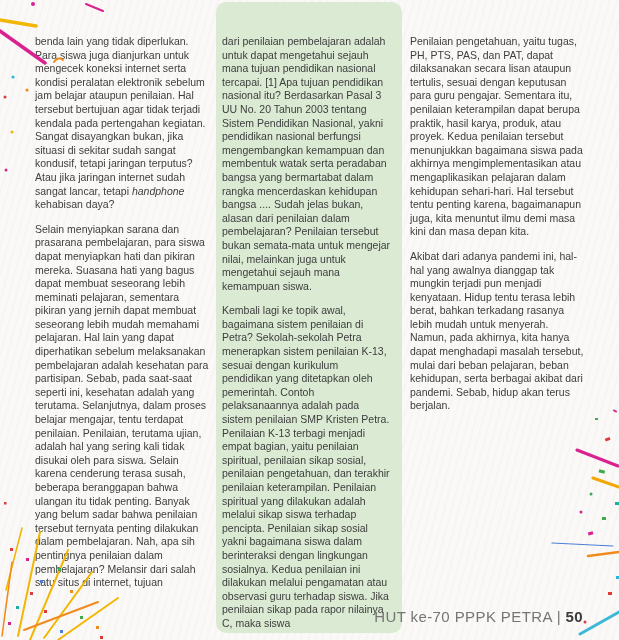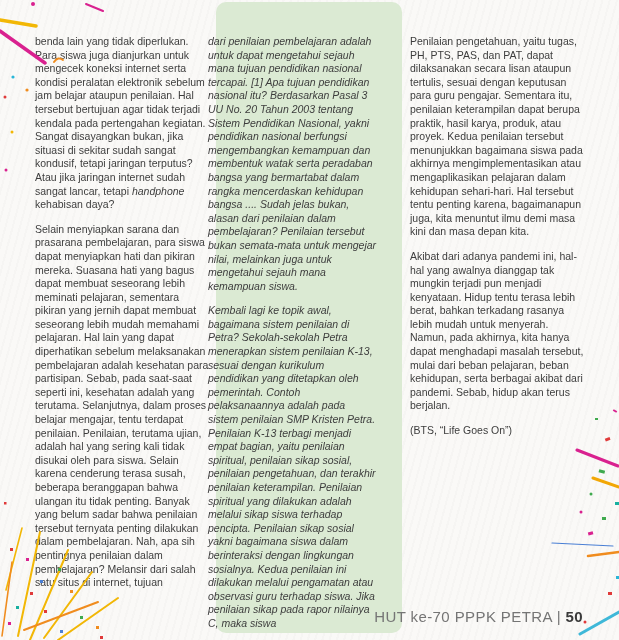--- a/index.html
+++ b/index.html
@@ -11,21 +11,21 @@
     color:#3d3d3d;
   }
   .green-panel{
     position:absolute;left:216px;top:2px;width:186px;height:631px;
     background:#dbead3;border-radius:10px;
   }
   .col{position:absolute;top:35px;font-size:10.5px;line-height:13.6px;text-align:left;}
   .col p{margin:0 0 11px 0;}
   .col p:last-child{margin-bottom:0;}
   .col-left{left:35px;width:176px;}
-  .col-mid{left:208px;width:169px;font-style:italic;}
+  .col-mid{left:222px;width:169px;}
   .col-right{left:410px;width:178px;}
   em{font-style:italic;}
   .attrib{margin-top:0;}
   .footer{
     position:absolute;top:608px;right:36px;
     font-size:15px;letter-spacing:0.4px;color:#757575;white-space:nowrap;
   }
   .footer .pgnum{font-weight:bold;color:#3a3a3a;}
   .confetti{position:absolute;pointer-events:none;}
   .tl{left:0;top:0;}
@@ -45,21 +45,20 @@
   </div>
 
   <div class="col col-mid">
     <p>dari penilaian pembelajaran adalah untuk dapat mengetahui sejauh mana tujuan pendidikan nasional tercapai. [1] Apa tujuan pendidikan nasional itu? Berdasarkan Pasal 3 UU No. 20 Tahun 2003 tentang Sistem Pendidikan Nasional, yakni pendidikan nasional berfungsi mengembangkan kemampuan dan membentuk watak serta peradaban bangsa yang bermartabat dalam rangka mencerdaskan kehidupan bangsa .... Sudah jelas bukan, alasan dari penilaian dalam pembelajaran? Penilaian tersebut bukan semata-mata untuk mengejar nilai, melainkan juga untuk mengetahui sejauh mana kemampuan siswa.</p>
     <p>Kembali lagi ke topik awal, bagaimana sistem penilaian di Petra? Sekolah-sekolah Petra menerapkan sistem penilaian K-13, sesuai dengan kurikulum pendidikan yang ditetapkan oleh pemerintah. Contoh pelaksanaannya adalah pada sistem penilaian SMP Kristen Petra. Penilaian K-13 terbagi menjadi empat bagian, yaitu penilaian spiritual, penilaian sikap sosial, penilaian pengetahuan, dan terakhir penilaian keterampilan. Penilaian spiritual yang dilakukan adalah melalui sikap siswa terhadap pencipta. Penilaian sikap sosial yakni bagaimana siswa dalam berinteraksi dengan lingkungan sosialnya. Kedua penilaian ini dilakukan melalui pengamatan atau observasi guru terhadap siswa. Jika penilaian sikap pada rapor nilainya C, maka siswa</p>
   </div>
 
   <div class="col col-right">
     <p>Penilaian pengetahuan, yaitu tugas, PH, PTS, PAS, dan PAT, dapat dilaksanakan secara lisan ataupun tertulis, sesuai dengan keputusan para guru pengajar. Sementara itu, penilaian keterampilan dapat berupa praktik, hasil karya, produk, atau proyek. Kedua penilaian tersebut menunjukkan bagaimana siswa pada akhirnya mengimplementasikan atau mengaplikasikan pelajaran dalam kehidupan sehari-hari. Hal tersebut tentu penting karena, bagaimanapun juga, kita menuntut ilmu demi masa kini dan masa depan kita.</p>
     <p>Akibat dari adanya pandemi ini, hal-hal yang awalnya dianggap tak mungkin terjadi pun menjadi kenyataan. Hidup tentu terasa lebih berat, bahkan terkadang rasanya lebih mudah untuk menyerah. Namun, pada akhirnya, kita hanya dapat menghadapi masalah tersebut, mulai dari beban pelajaran, beban kehidupan, serta berbagai akibat dari pandemi. Sebab, hidup akan terus berjalan.</p>
-    <p class="attrib">(BTS, “Life Goes On”)</p>
   </div>
 
   <div class="footer">
     <span>HUT ke-70 PPPK PETRA</span>
     <span>|</span>
     <span class="pgnum">50</span>
   </div>
 
   <svg class="confetti tl" width="130" height="210" viewBox="0 0 130 210">
     <g>

